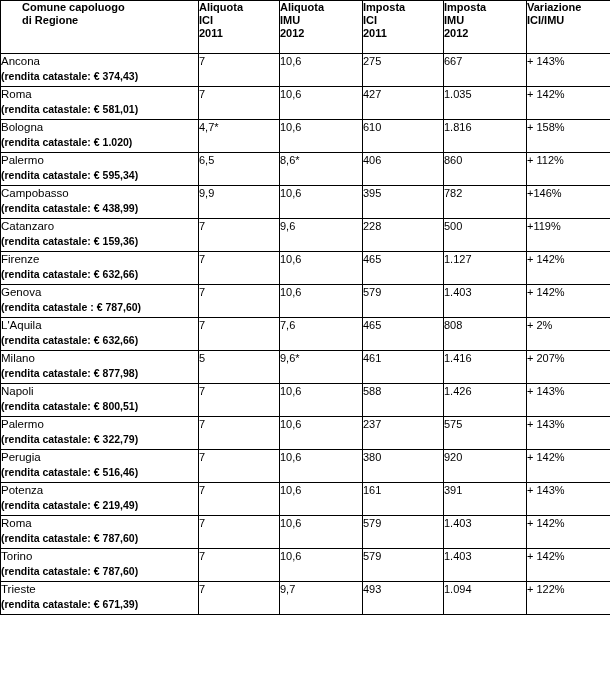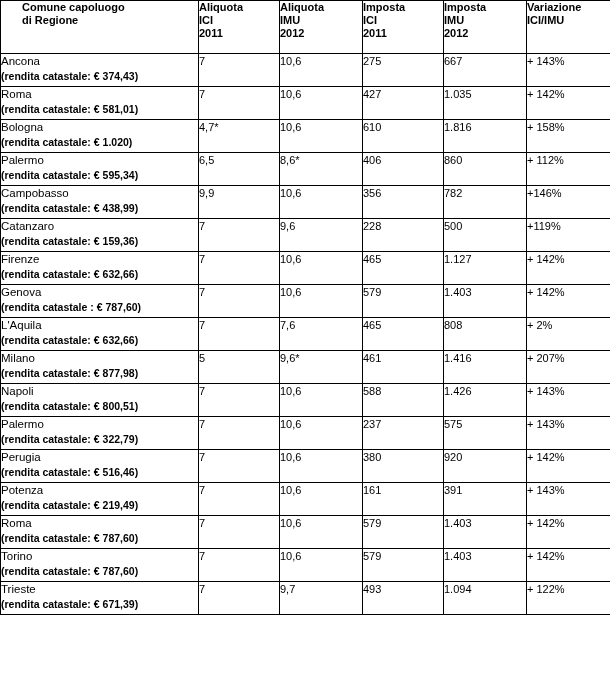--- a/index.html
+++ b/index.html
@@ -167,21 +167,21 @@
         <td class="cell-imposta-imu">860</td>
         <td class="cell-variazione">+ 112%</td>
       </tr>
       <tr>
         <td class="cell-comune">
           <span class="comune-name">Campobasso</span>
           <span class="comune-rendita">(rendita catastale: € 438,99)</span>
         </td>
         <td class="cell-aliquota-ici">9,9</td>
         <td class="cell-aliquota-imu">10,6</td>
-        <td class="cell-imposta-ici">356</td>
+        <td class="cell-imposta-ici">395</td>
         <td class="cell-imposta-imu">782</td>
         <td class="cell-variazione">+146%</td>
       </tr>
       <tr>
         <td class="cell-comune">
           <span class="comune-name">Catanzaro</span>
           <span class="comune-rendita">(rendita catastale: € 159,36)</span>
         </td>
         <td class="cell-aliquota-ici">7</td>
         <td class="cell-aliquota-imu">9,6</td>

